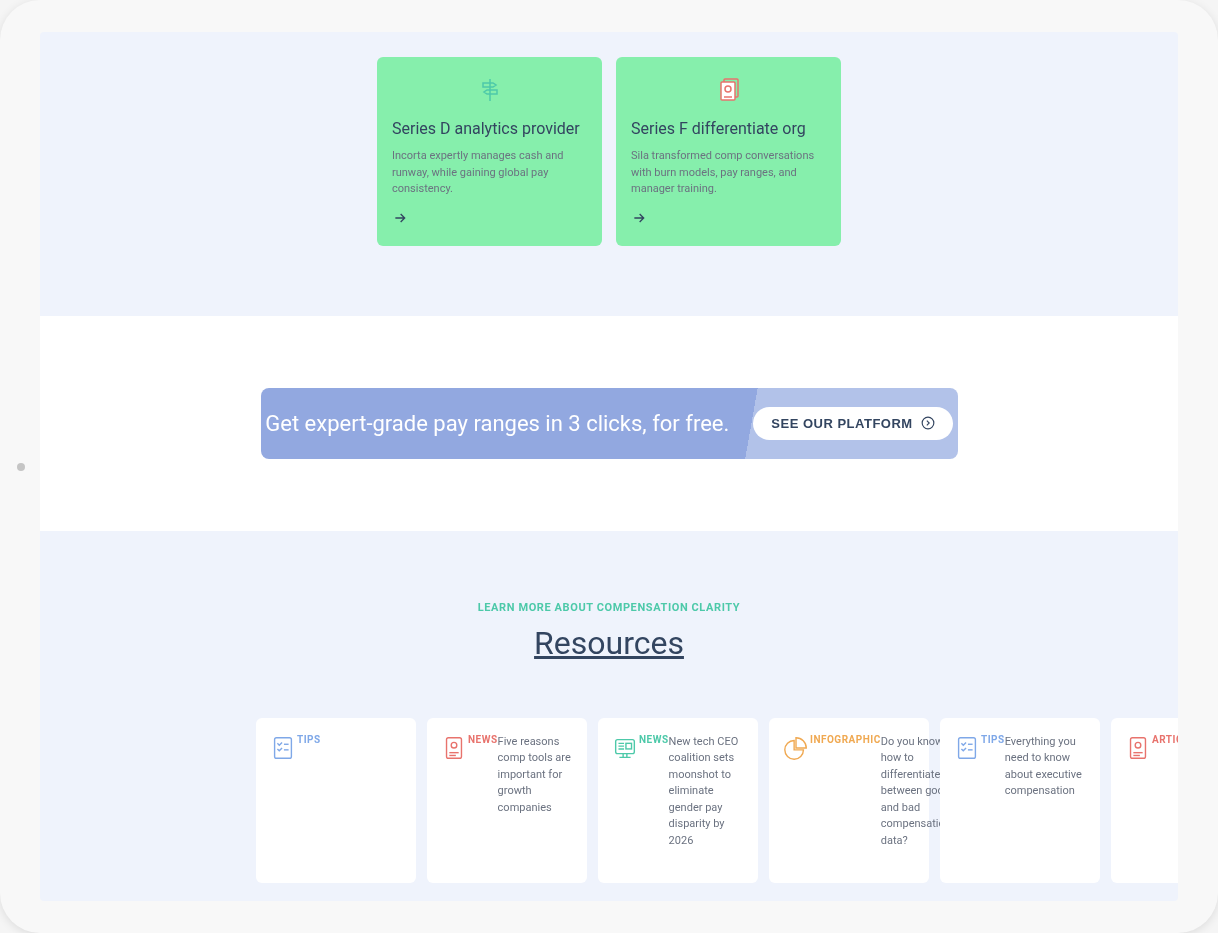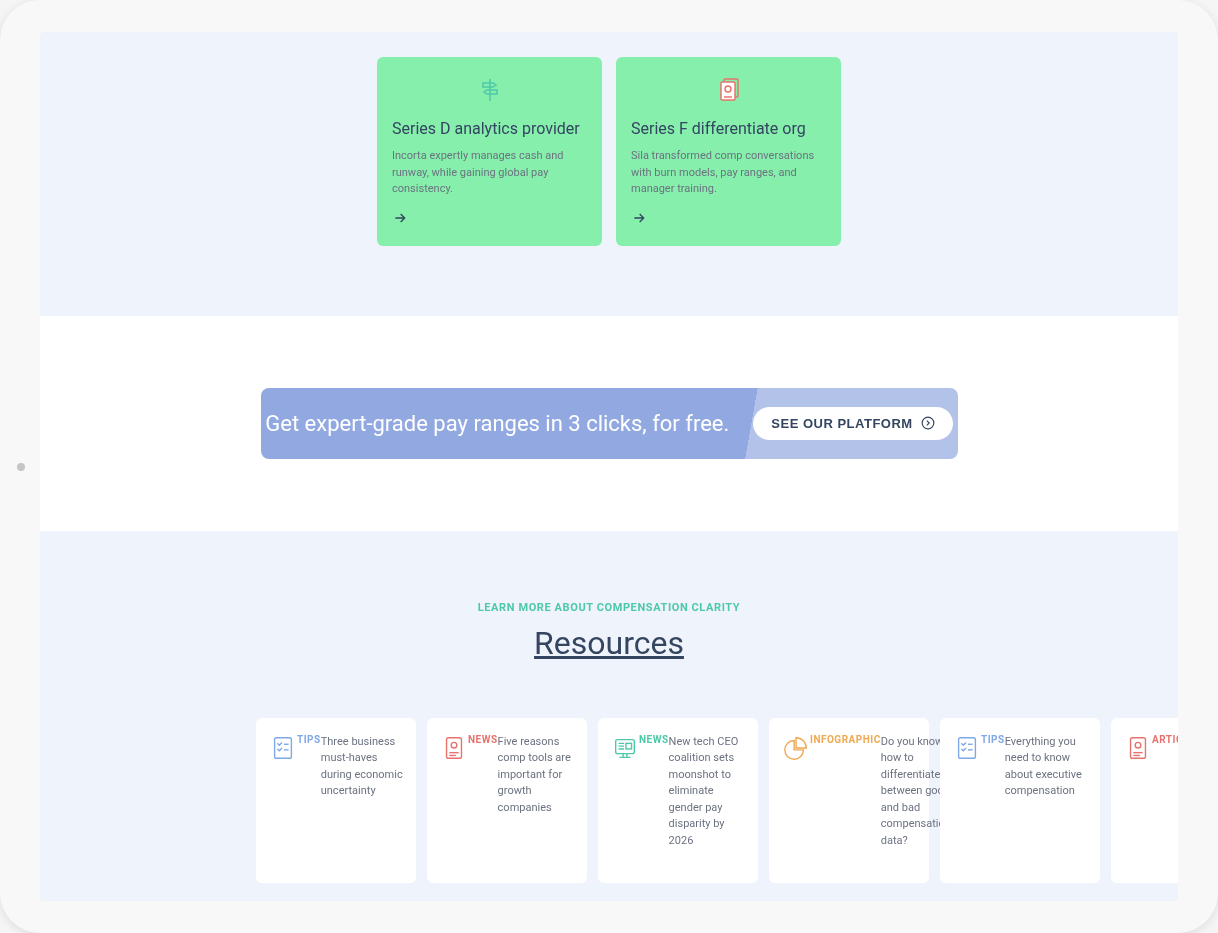--- a/index.html
+++ b/index.html
@@ -246,21 +246,20 @@
       <div class="resource-cards" id="resource-cards">
           <div class="resource-card">
     <div class="resource-icon"><svg width="28" height="28" viewBox="0 0 30 30" fill="none" stroke="#7fa8e8" stroke-width="1.5">
                 <rect x="6" y="4" width="18" height="22" rx="2"></rect>
                 <path d="M9 10 L11 12 L14 9"></path>
                 <path d="M16 11 L21 11"></path>
                 <path d="M9 16 L11 18 L14 15"></path>
                 <path d="M16 17 L21 17"></path>
               </svg></div>
     <div class="resource-category cat-tips">TIPS</div>
-    <div class="resource-title">Three business must-haves during economic uncertainty</div>
     </div>
           <div class="resource-card">
     <div class="resource-icon"><svg width="28" height="28" viewBox="0 0 30 30" fill="none" stroke="#e8736d" stroke-width="1.5">
                 <rect x="7" y="4" width="16" height="22" rx="2"></rect>
                 <circle cx="15" cy="12" r="3"></circle>
                 <path d="M10 20 L20 20"></path>
                 <path d="M10 23 L17 23"></path>
               </svg></div>
     <div class="resource-category cat-blog">NEWS</div>
     <div class="resource-title">Five reasons comp tools are important for growth companies</div>

